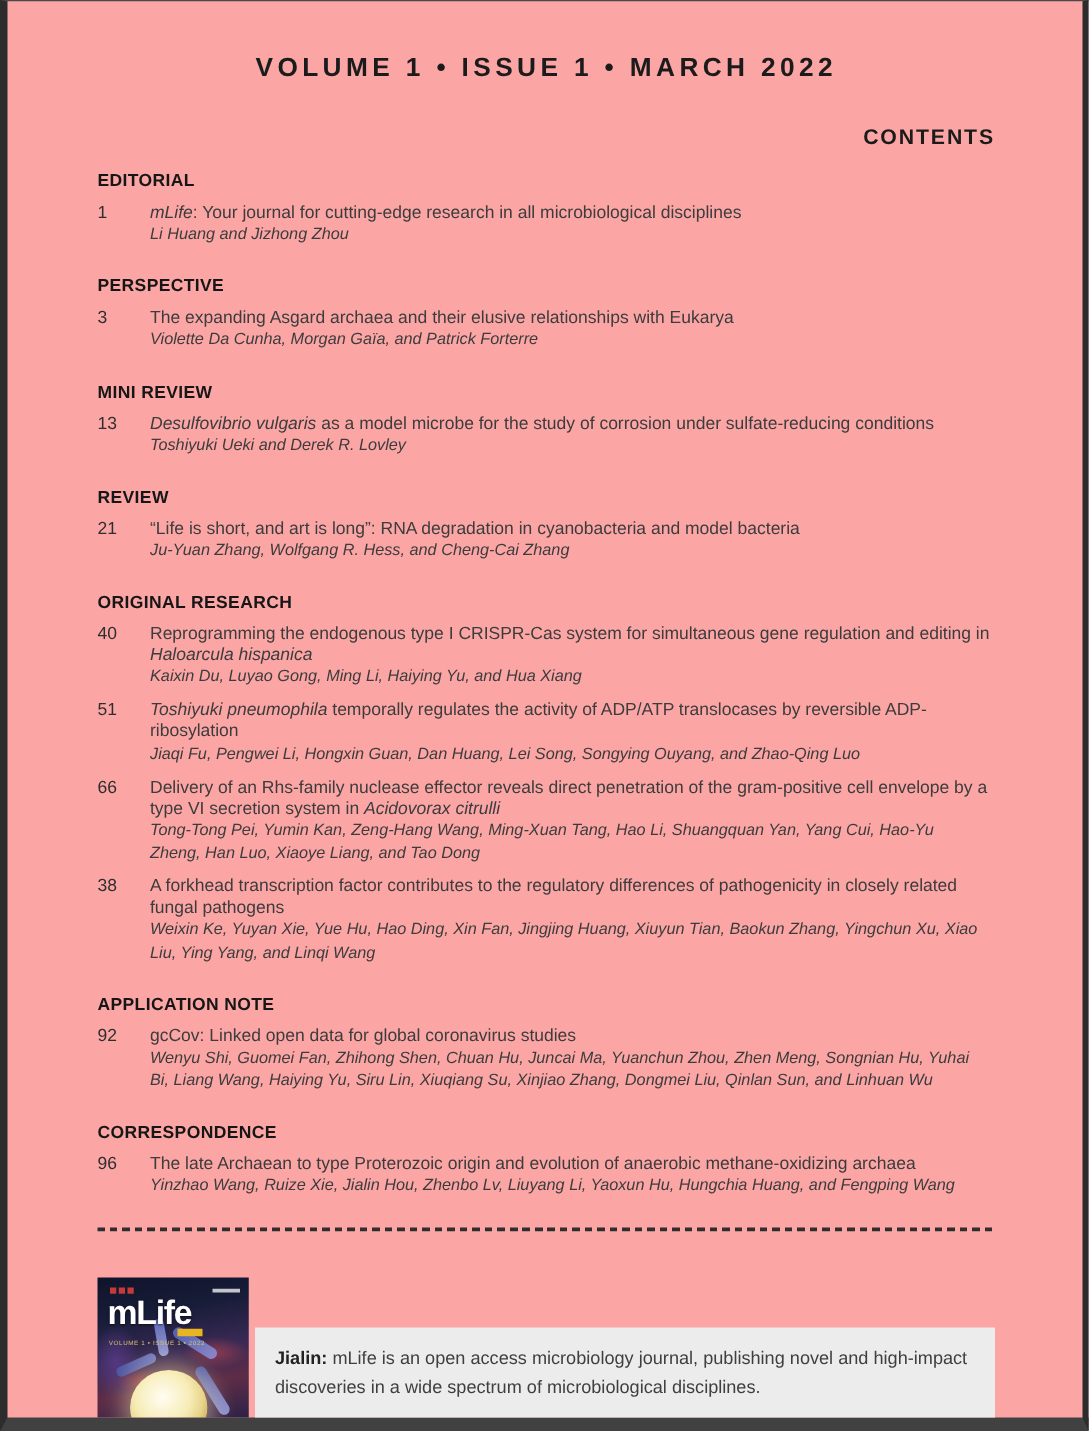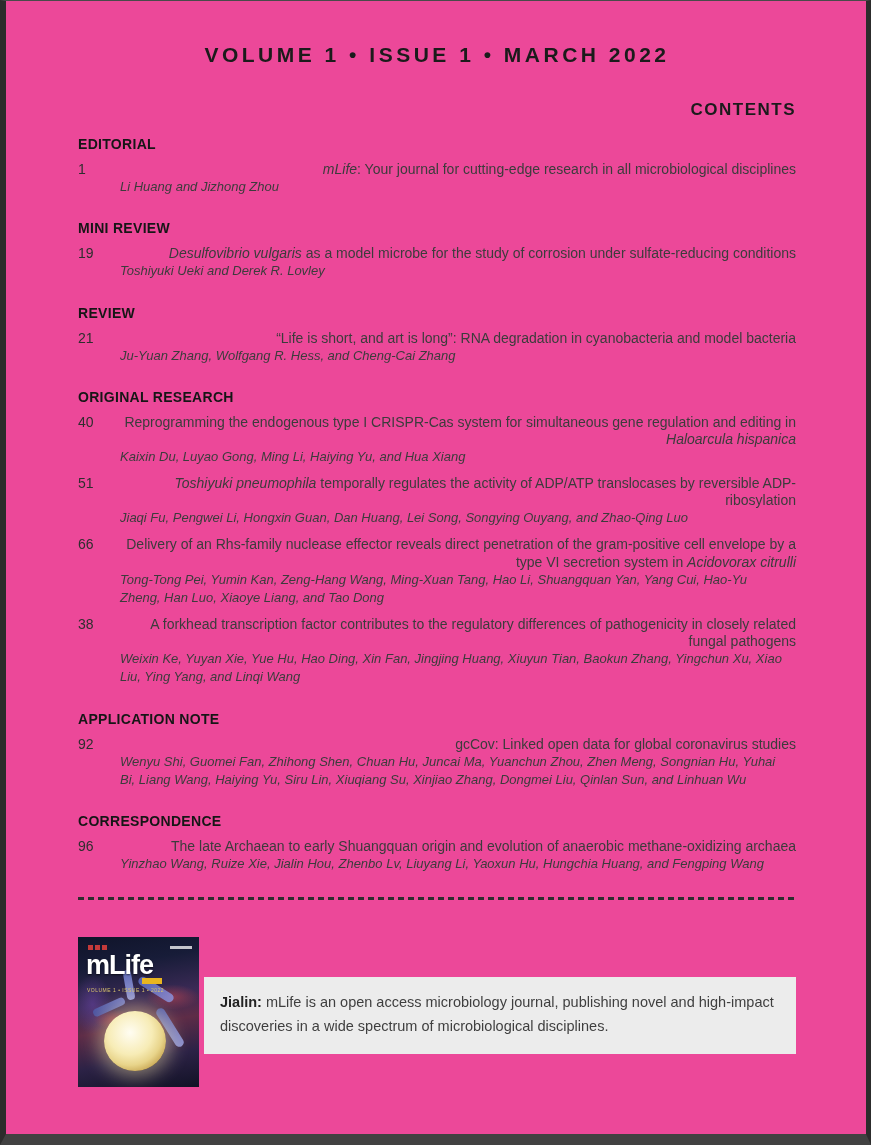--- a/index.html
+++ b/index.html
@@ -1,20 +1,20 @@
 <!DOCTYPE html>
 <html><head>
 <meta charset="utf-8">
 <style>
   html,body { margin:0; padding:0; background:#ffffff; }
   .frame {
     position:relative;
     width:871px; height:1145px;
     box-sizing:border-box;
-    background:#ec4899;
+    background:#fca5a5;
     border-top:1px solid #4a4a4a;
     border-left:6px solid #2c2c2c;
     border-right:5px solid #2c2c2c;
     border-bottom:11px solid #414141;
     overflow:hidden;
     font-family:"Liberation Sans", sans-serif;
     color:#2d2d2d;
   }
   .content { padding:0 70px 0 72px; }
 
@@ -51,21 +51,20 @@
     font-size:14px;
     color:#2e2e2e;
     line-height:1.22;
   }
   .entry .body { flex:1; }
   .entry .title {
     font-size:14px;
     color:#3c3c3c;
     line-height:1.22;
     max-width:678px;
-    text-align:right;
   }
   .entry .title i { font-style:italic; }
   .entry .authors {
     margin-top:0;
     font-size:13px;
     font-style:italic;
     color:#3c3c3c;
     line-height:1.4;
     max-width:662px;
   }
@@ -152,26 +151,38 @@
   <div class="entry">
     <div class="pg">1</div>
     <div class="body">
       <div class="title"><i>mLife</i><span>: Your journal for cutting-edge research in all microbiological disciplines</span></div>
       <div class="authors">Li Huang and Jizhong Zhou</div>
     </div>
   </div>
 </div>
   </section>
 
+  <section class="toc-section">
+    <h2 class="sec-heading">PERSPECTIVE</h2>
+    <div class="entries">
+  <div class="entry">
+    <div class="pg">3</div>
+    <div class="body">
+      <div class="title"><span>The expanding Asgard archaea and their elusive relationships with Eukarya</span></div>
+      <div class="authors">Violette Da Cunha, Morgan Gaïa, and Patrick Forterre</div>
+    </div>
+  </div>
+</div>
+  </section>
 
   <section class="toc-section">
     <h2 class="sec-heading">MINI REVIEW</h2>
     <div class="entries">
   <div class="entry">
-    <div class="pg">19</div>
+    <div class="pg">13</div>
     <div class="body">
       <div class="title"><i>Desulfovibrio vulgaris</i><span> as a model microbe for the study of corrosion under sulfate-reducing conditions</span></div>
       <div class="authors">Toshiyuki Ueki and Derek R. Lovley</div>
     </div>
   </div>
 </div>
   </section>
 
   <section class="toc-section">
     <h2 class="sec-heading">REVIEW</h2>
@@ -235,21 +246,21 @@
   </div>
 </div>
   </section>
 
   <section class="toc-section">
     <h2 class="sec-heading">CORRESPONDENCE</h2>
     <div class="entries">
   <div class="entry">
     <div class="pg">96</div>
     <div class="body">
-      <div class="title"><span>The late Archaean to early Shuangquan origin and evolution of anaerobic methane-oxidizing archaea</span></div>
+      <div class="title"><span>The late Archaean to type Proterozoic origin and evolution of anaerobic methane-oxidizing archaea</span></div>
       <div class="authors">Yinzhao Wang, Ruize Xie, Jialin Hou, Zhenbo Lv, Liuyang Li, Yaoxun Hu, Hungchia Huang, and Fengping Wang</div>
     </div>
   </div>
 </div>
   </section>
 </div>
 
     <div class="dashed-rule"></div>
 
     <div class="cover-row">

